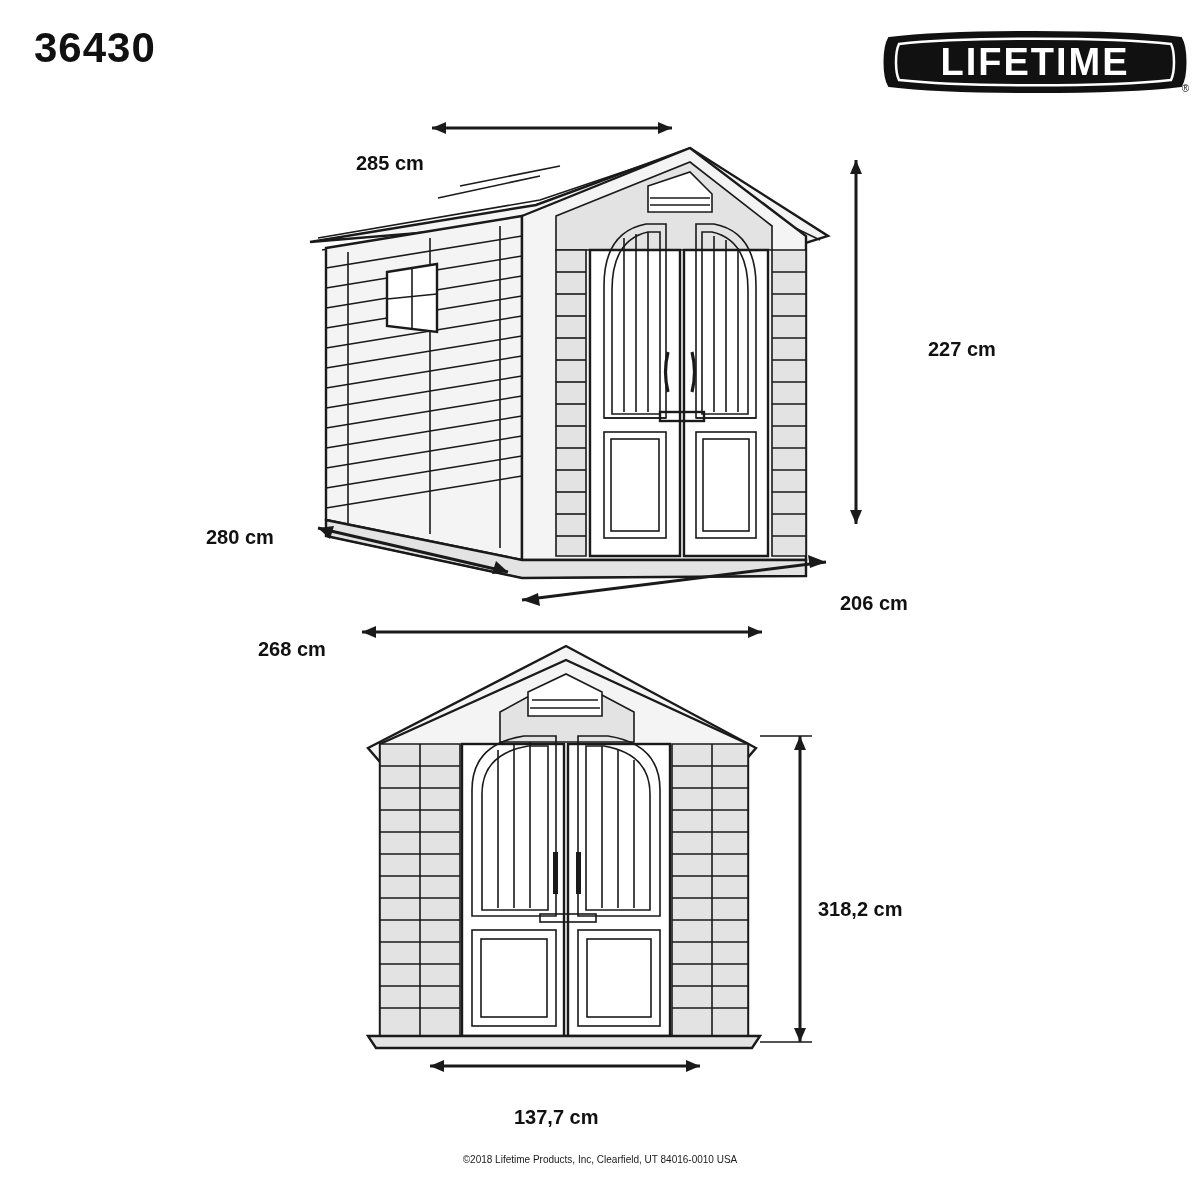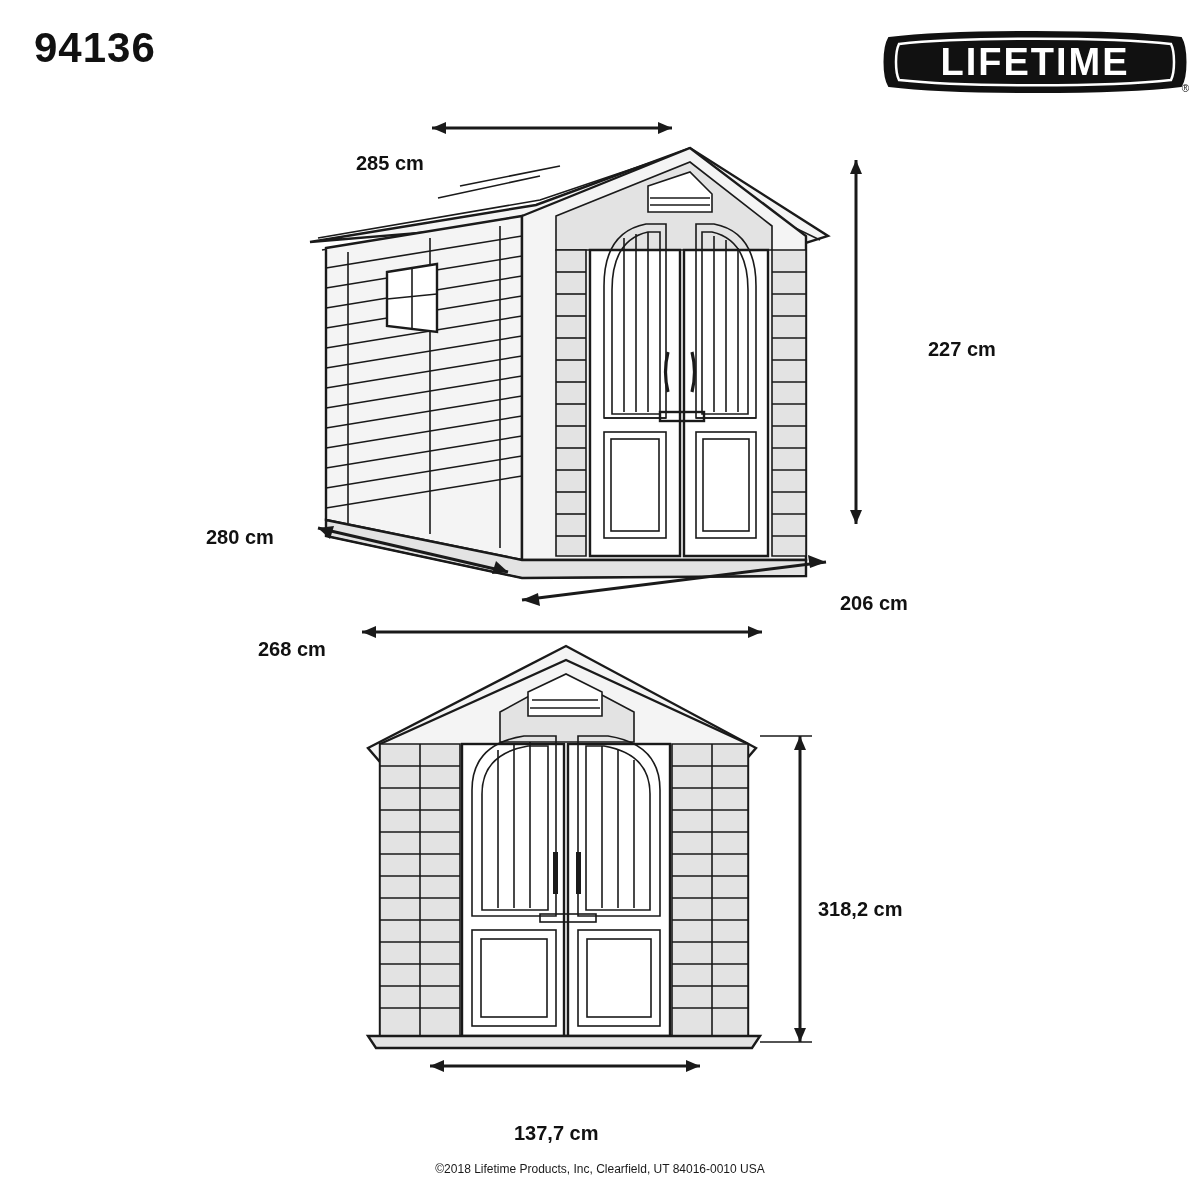--- a/index.html
+++ b/index.html
@@ -62,23 +62,23 @@
     position: absolute;
     font-size: 20px;
     font-weight: bold;
     color: #111;
     white-space: nowrap;
   }
   .footer-note {
     position: absolute;
     left: 0;
     right: 0;
-    bottom: 24px;
+    bottom: 35px;
     text-align: center;
-    font-size: 12px;
+    font-size: 10px;
     color: #1a1a1a;
   }
   svg.drawing {
     position: absolute;
     left: 0;
     top: 0;
     width: 1200px;
     height: 1200px;
   }
   .ln { stroke: #1a1a1a; fill: none; }
@@ -88,21 +88,21 @@
   .fill-w { fill: #ffffff; }
   .fill-l { fill: #f4f4f4; }
   .fill-d { fill: #e3e3e3; }
   .arrow { stroke: #1a1a1a; stroke-width: 3; fill: none; }
 </style>
 </head>
 <body>
 
 <div id="page">
 
-  <div class="model-number">94136</div>
+  <div class="model-number">36430</div>
 
   <div class="brand-logo">
     <svg width="320" height="68" viewBox="0 0 320 68">
       <path d="M14 10 C 80 2, 240 2, 306 10 C 312 20, 312 48, 306 58 C 240 66, 80 66, 14 58 C 8 48, 8 20, 14 10 Z" fill="#111111" stroke="#111111" stroke-width="2"></path>
       <path d="M24 16 C 85 9, 235 9, 296 16 C 300 24, 300 44, 296 52 C 235 59, 85 59, 24 52 C 20 44, 20 24, 24 16 Z" fill="none" stroke="#ffffff" stroke-width="2.5"></path>
     </svg>
     <div class="logo-text">LIFETIME</div>
     <div class="reg-mark">®</div>
   </div>
 
@@ -352,17 +352,17 @@
       </g>
     </g>
   </svg>
 
   <div class="dim-label" style="left:356px; top:152px;">285 cm</div>
   <div class="dim-label" style="left:928px; top:338px;">227 cm</div>
   <div class="dim-label" style="left:206px; top:526px;">280 cm</div>
   <div class="dim-label" style="left:840px; top:592px;text-align:center;">206 cm</div>
   <div class="dim-label" style="left:258px; top:638px;">268 cm</div>
   <div class="dim-label" style="left:818px; top:898px;">318,2 cm</div>
-  <div class="dim-label" style="left:514px; top:1106px;margin-top:16px;">137,7 cm</div>
+  <div class="dim-label" style="left:514px; top:1106px;">137,7 cm</div>
 
   <div class="footer-note">©2018 Lifetime Products, Inc, Clearfield, UT 84016-0010 USA</div>
 
 </div>
 
 </body></html>

